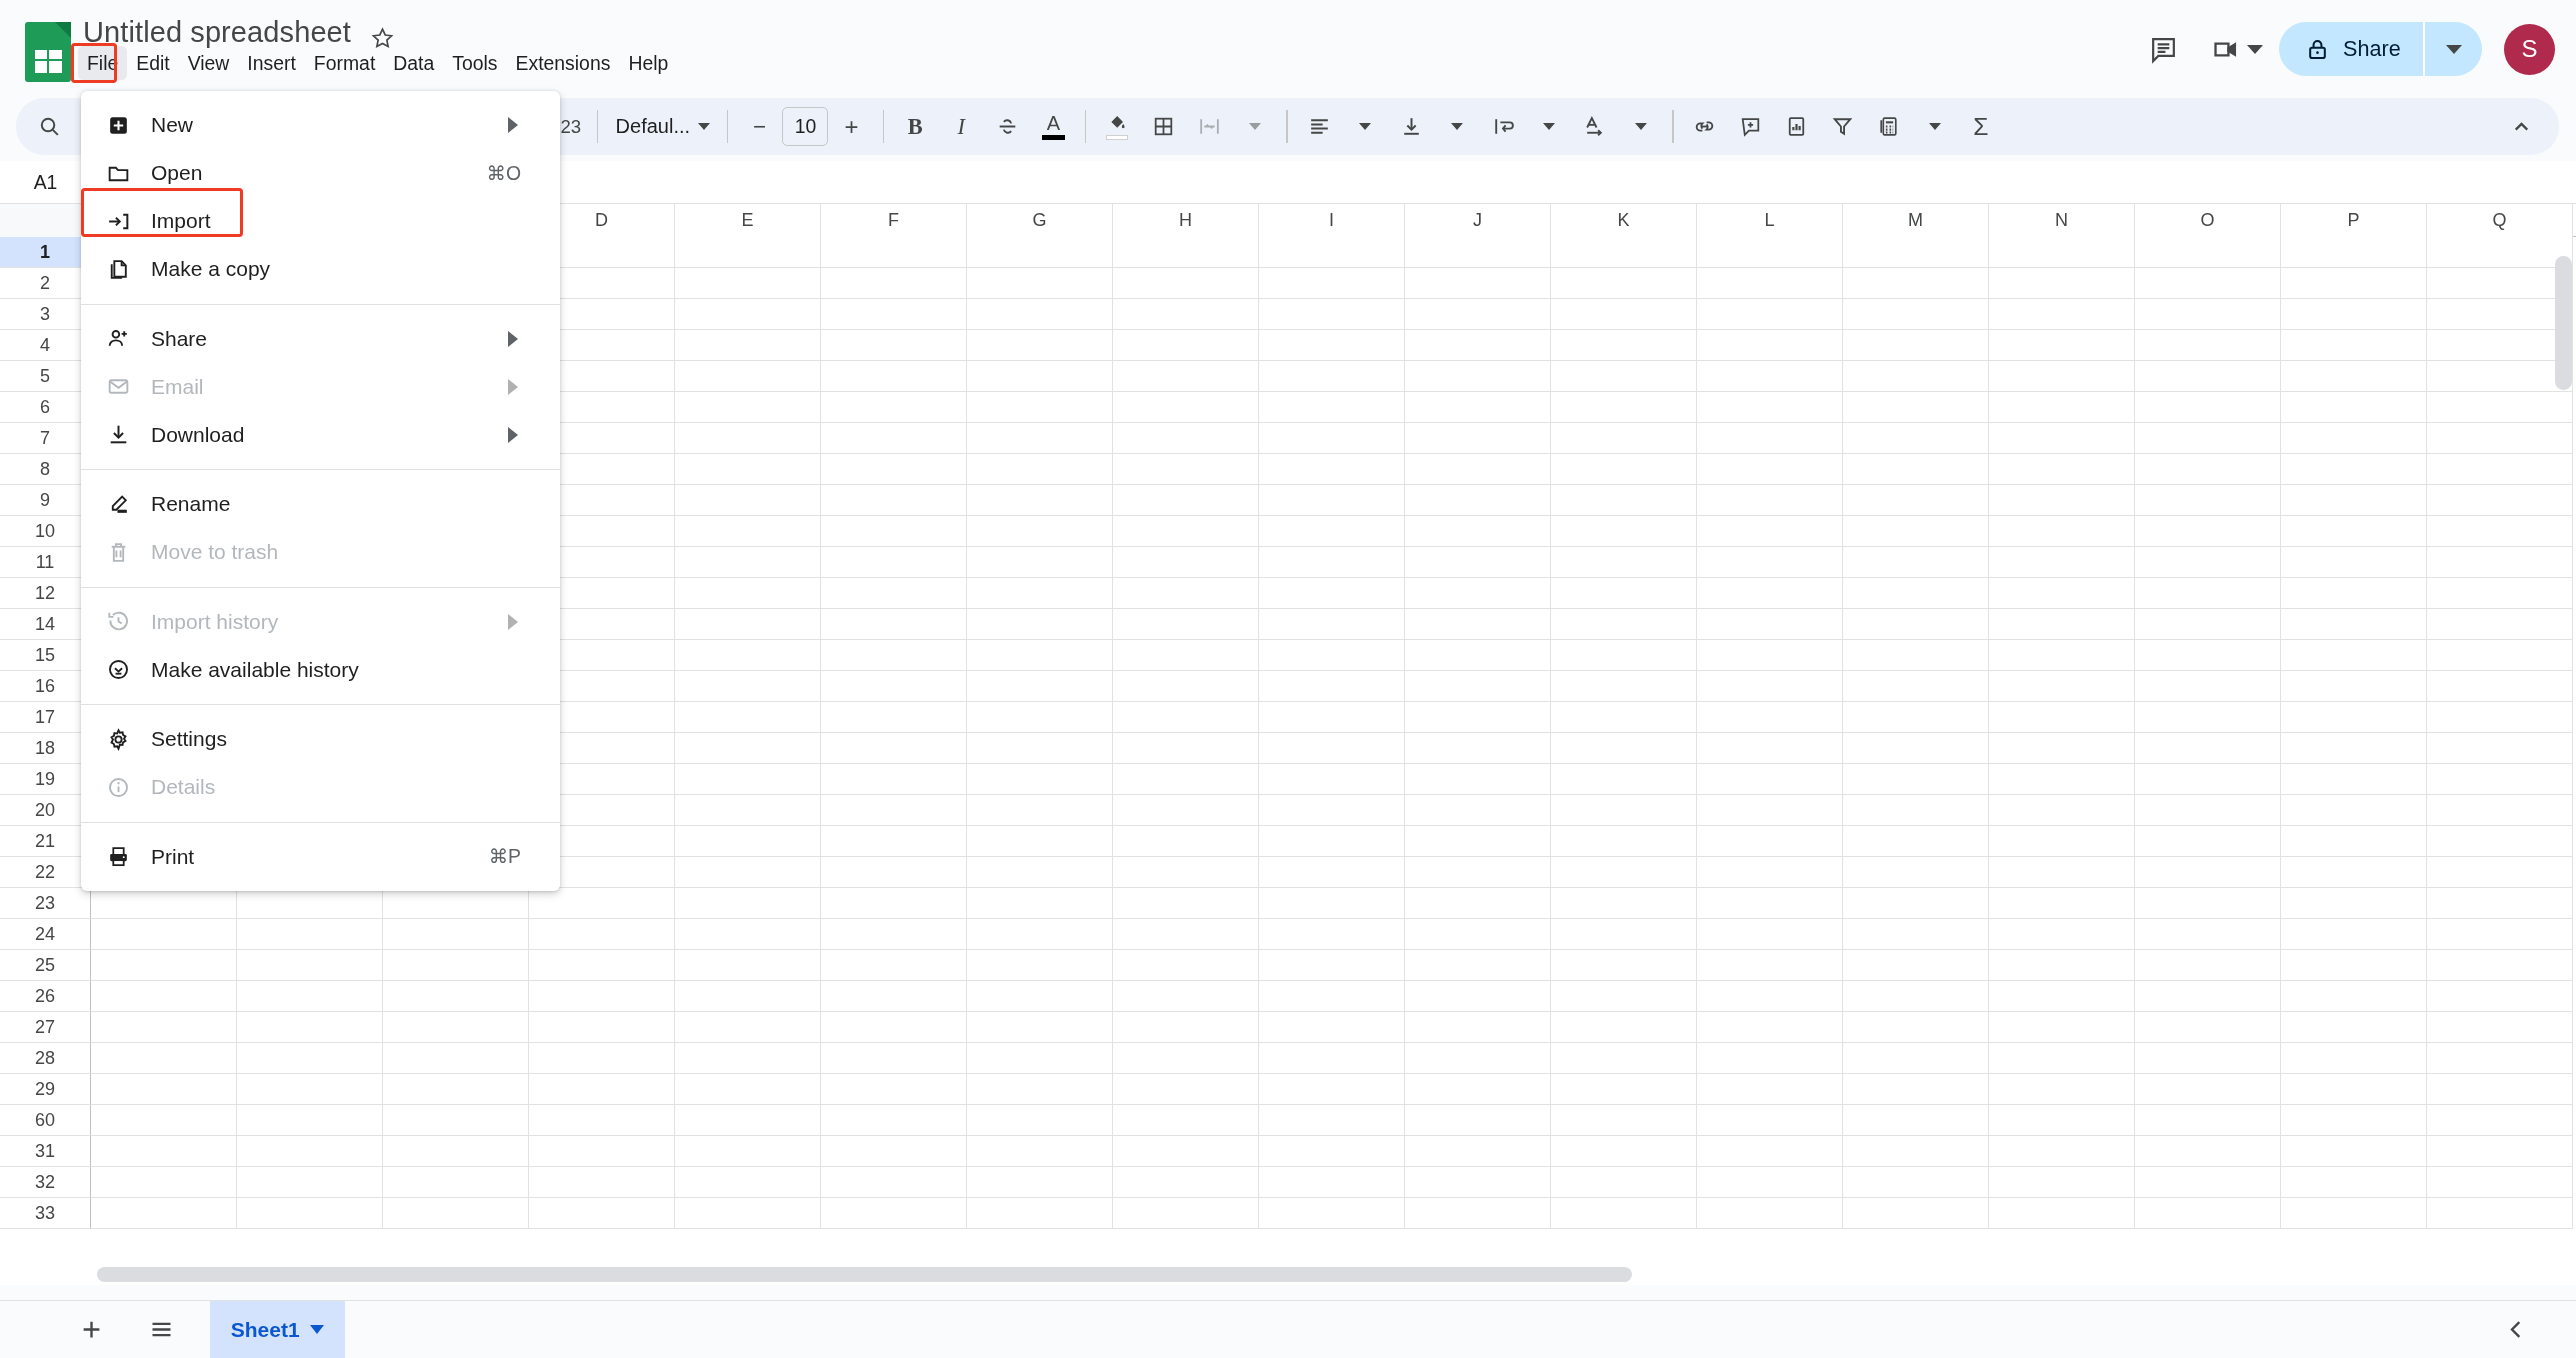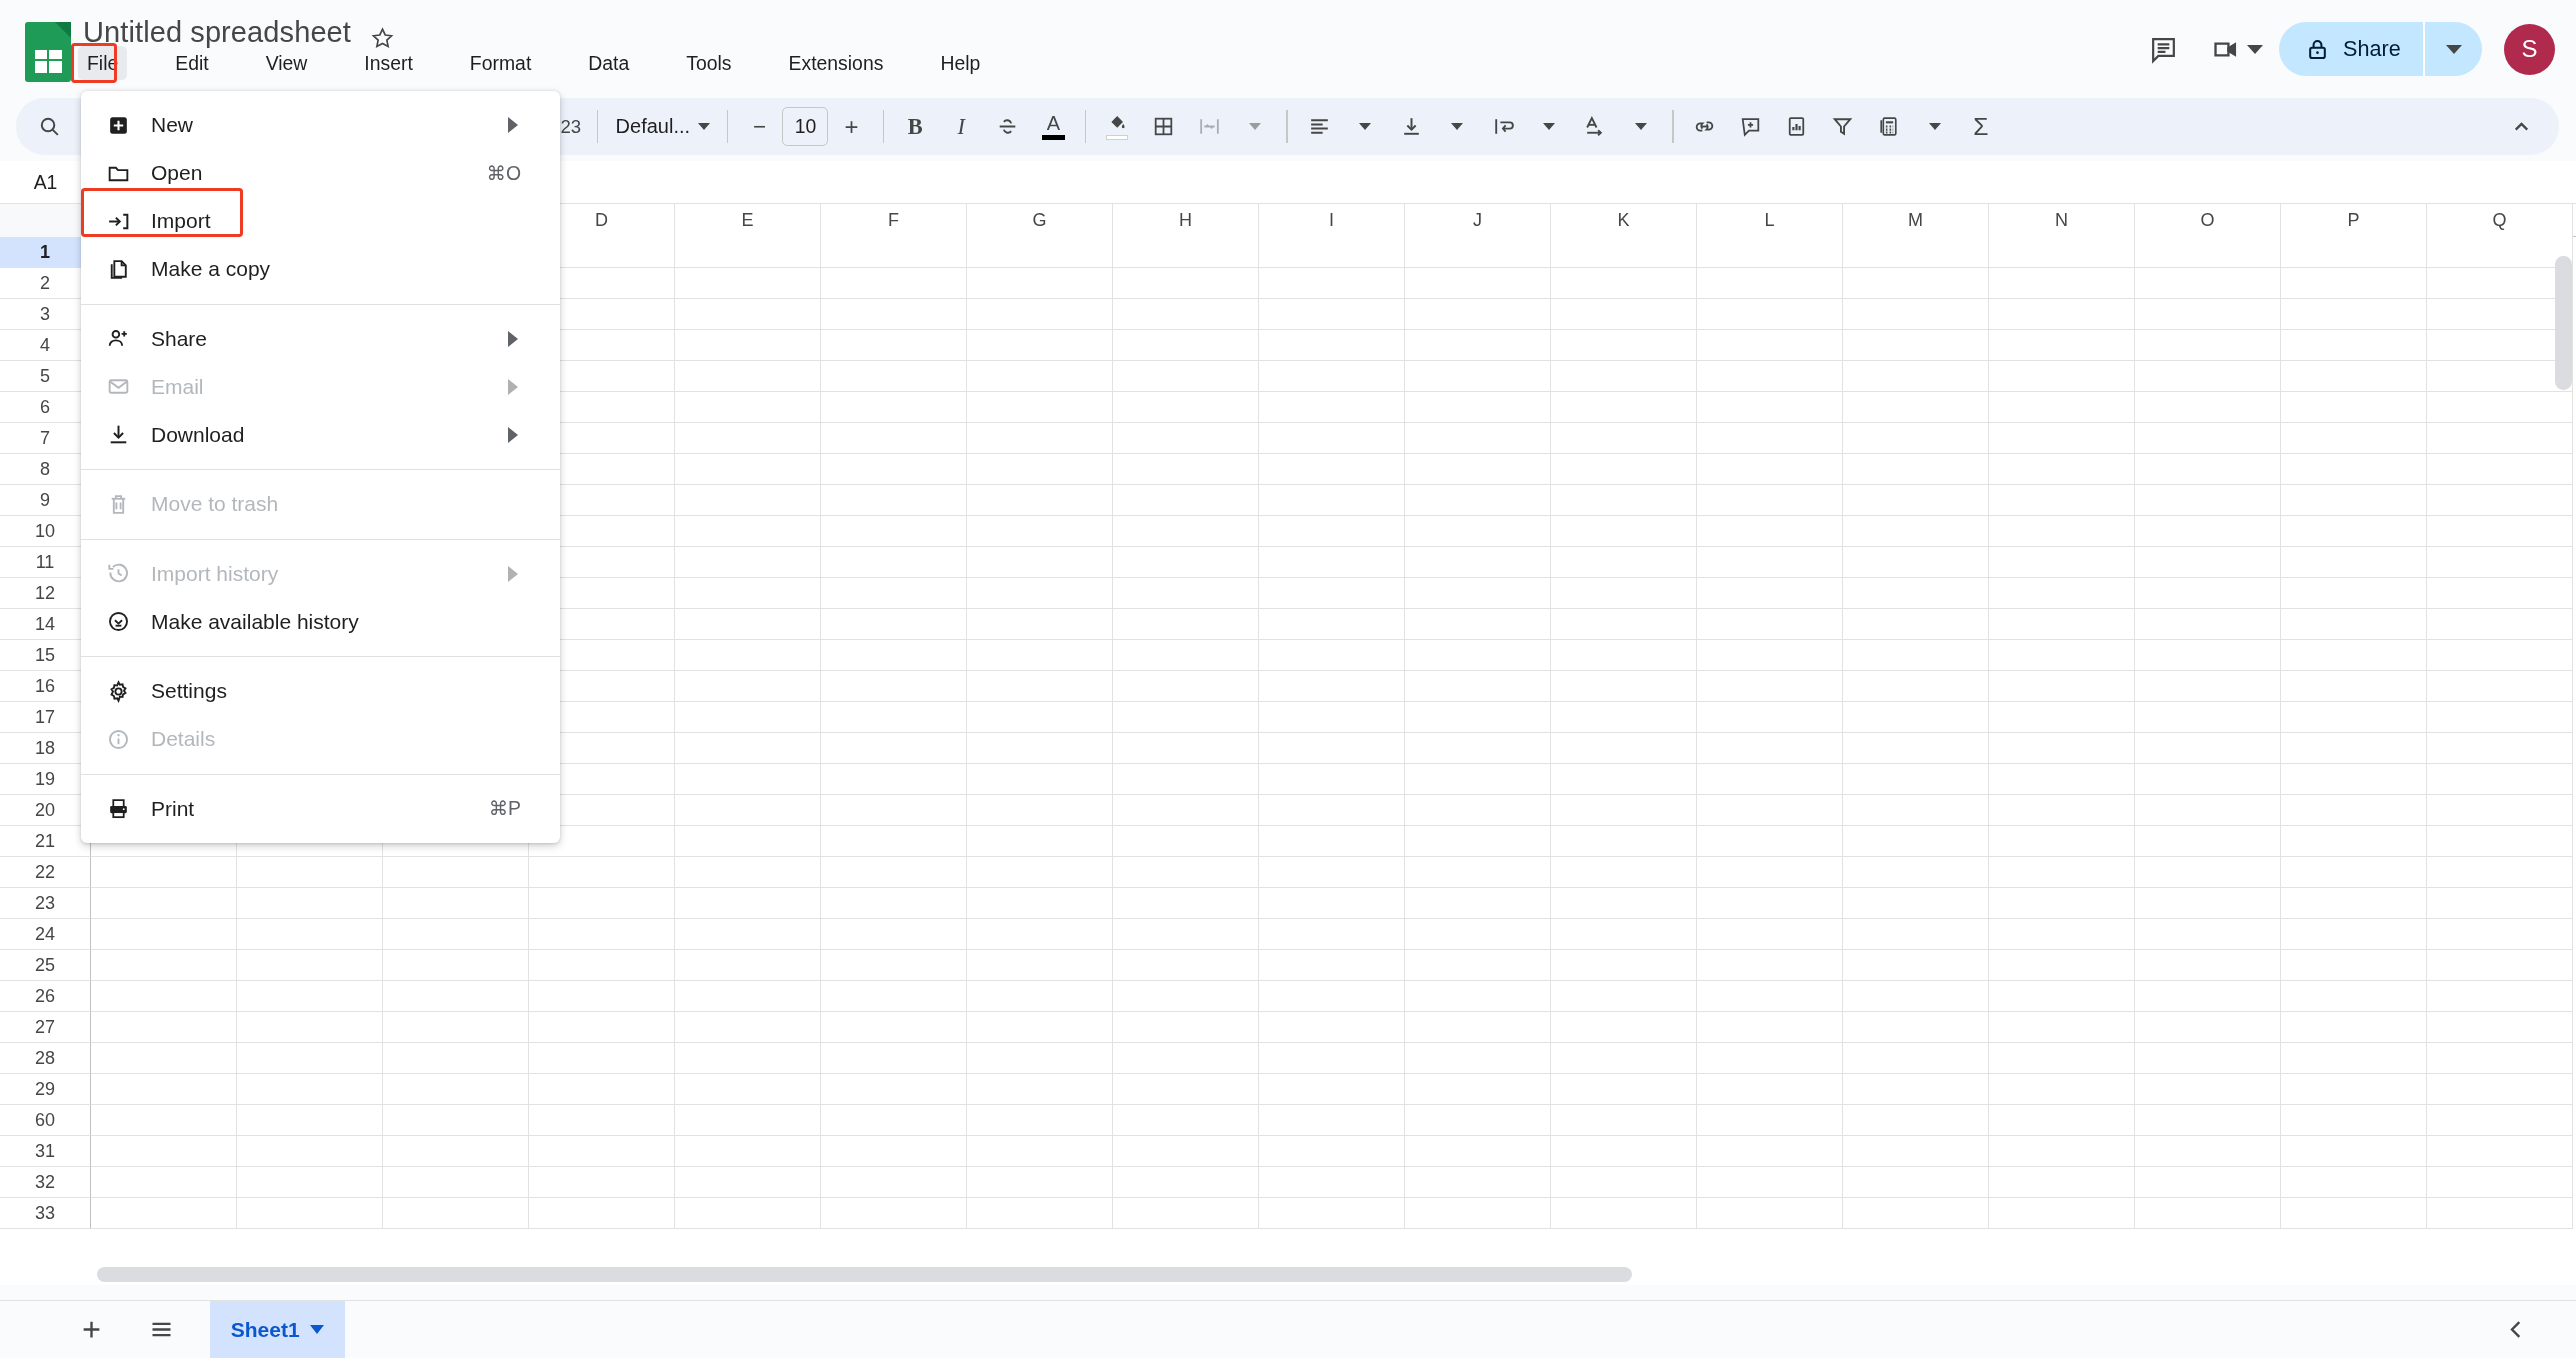--- a/index.html
+++ b/index.html
@@ -22,21 +22,21 @@
       background: #fff; }
   .sheets-logo .grid::before { content:''; position:absolute; left:0; top:8.2px; width:27px; height:2.2px; background:#1e9b57; }
   .sheets-logo .grid::after { content:''; position:absolute; left:12px; top:0; width:2.2px; height:22.4px; background:#1e9b57; }
 
   .doc-title { position: absolute; left: 83px; top: 16.4px; font-size: 29px; color: #444746;
       letter-spacing: 0.1px; white-space: nowrap; }
   .star-btn { position: absolute; left: 366px; top: 22.4px; width: 33px; height: 33px;
       display:flex; align-items:center; justify-content:center; cursor: pointer; }
   .star-btn svg { width: 25px; height: 25px; }
 
-  .menubar { position: absolute; left: 78px; top: 46px; height: 34px; display: flex; align-items: flex-start; gap: 39px; }
+  .menubar { position: absolute; left: 78px; top: 46px; height: 34px; display: flex; align-items: flex-start; }
   .menu-item { position: relative; height: 34px; padding: 0 9px; display: flex; align-items: center;
       font-size: 19.4px; color: #1f1f1f; border-radius: 5.2px; cursor: pointer; white-space: nowrap; }
   .menu-item.open { background: #e8eaed; }
   .menu-hl {
      position: absolute; left: 71px; top: 43px; width: 46px; height: 40px;
      border: 3.7px solid #ee3b24; border-radius: 3.7px; pointer-events: none; z-index: 60;
   }
 
   .tb-right { position: absolute; right: 0; top: 0; height: 98px; display: flex; align-items: center; }
   .icon-btn { width: 63px; height: 63px; display:flex; align-items:center; justify-content:center;
@@ -1142,20 +1142,29 @@
           <svg viewBox="0 0 24 24" fill="none" stroke="currentColor" stroke-width="1.9">
             <path d="M12 3.5v11"></path>
             <path d="M7.6 10.6L12 15l4.4-4.4"></path>
             <path d="M4.5 19.5h15"></path>
           </svg>
         </span>
         <span class="mi-label">Download</span>
         <span class="mi-arrow"></span>
       </div>
       <div class="mi-sep"></div>
+      <div class="mi">
+        <span class="mi-ic">
+          <svg viewBox="0 0 24 24" fill="none" stroke="currentColor" stroke-width="1.8">
+            <path d="M15.5 4.5l3.5 3.5-9 9H6.5v-3.5z"></path>
+            <path d="M11 18.5h9" stroke-width="3"></path>
+          </svg>
+        </span>
+        <span class="mi-label">Rename</span>
+      </div>
       <div class="mi disabled">
         <span class="mi-ic">
           <svg viewBox="0 0 24 24" fill="none" stroke="currentColor" stroke-width="1.8">
             <path d="M5.5 6.5h13"></path>
             <path d="M7.5 6.5V20h9V6.5"></path>
             <path d="M10 10v6.5M14 10v6.5"></path>
             <path d="M9.5 6.5V4h5v2.5"></path>
           </svg>
         </span>
         <span class="mi-label">Move to trash</span>

